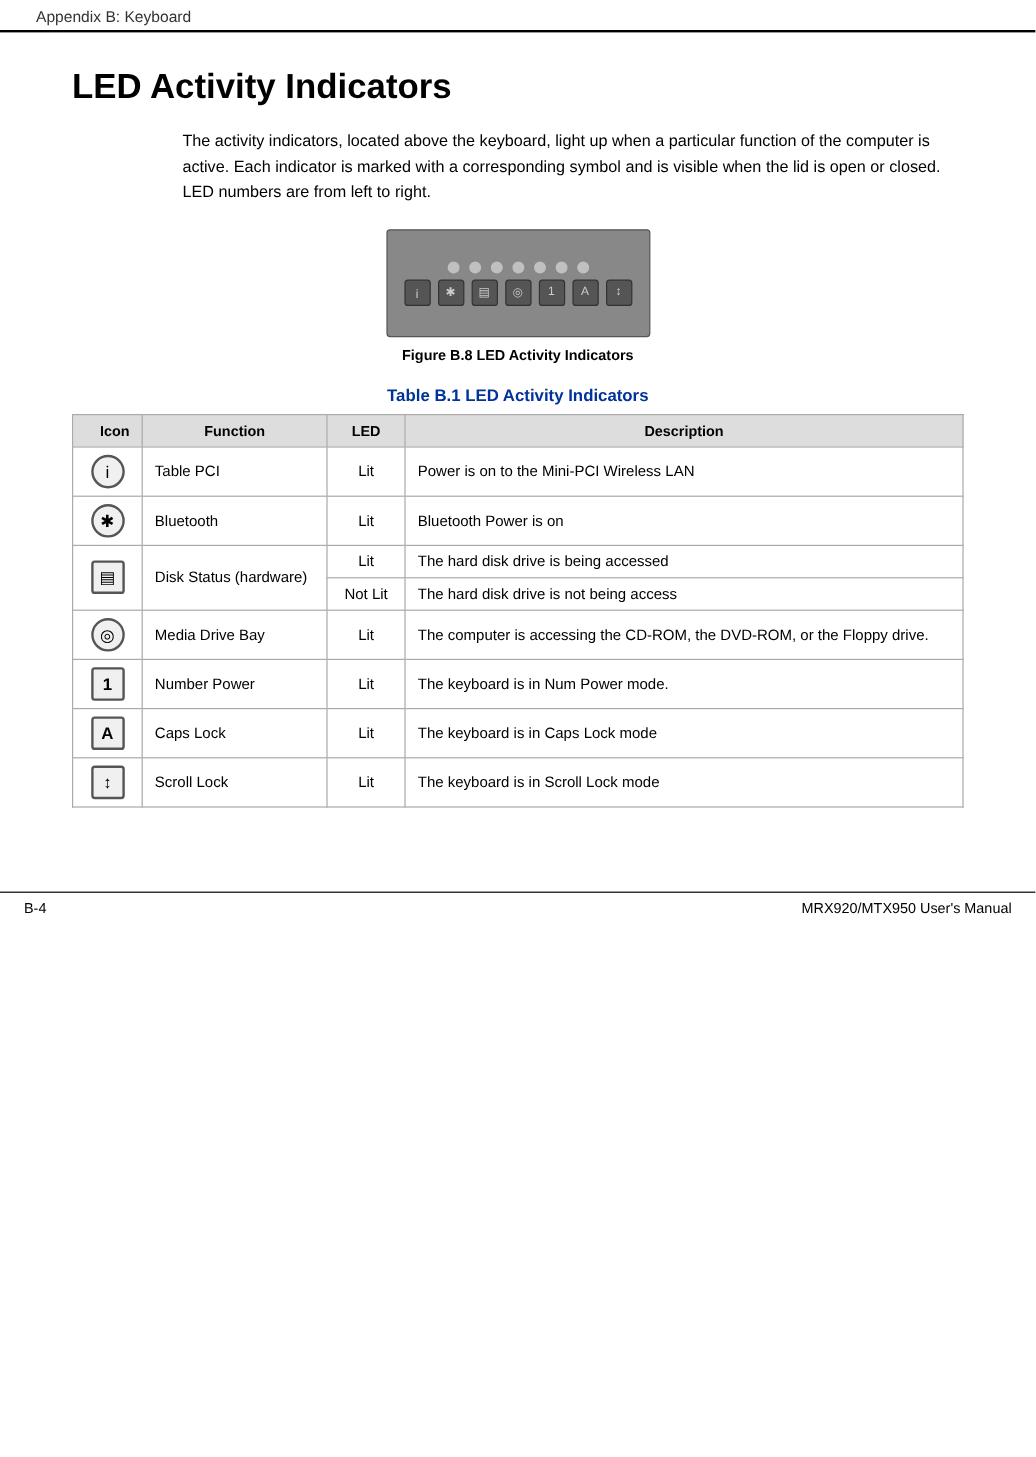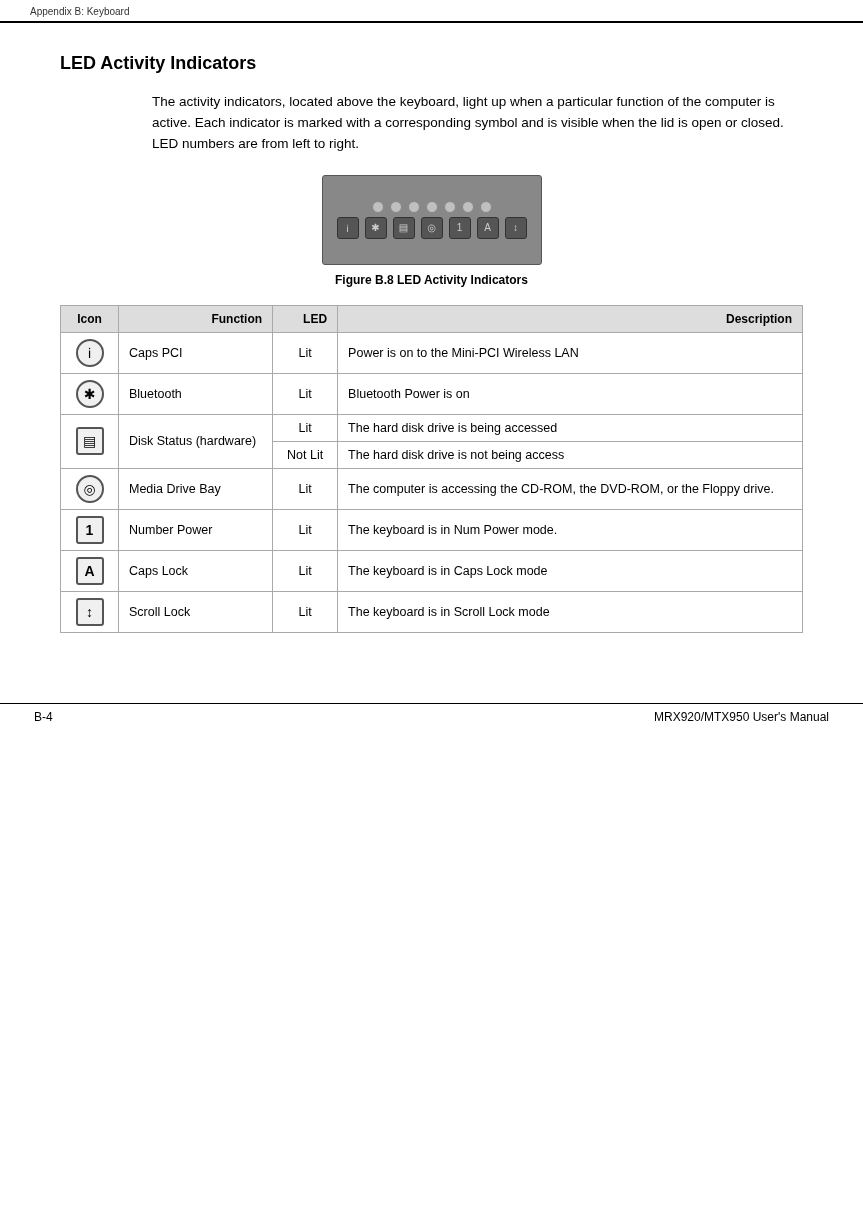--- a/index.html
+++ b/index.html
@@ -9,30 +9,30 @@
       background: #fff;
       color: #000;
       width: 863px;
       min-height: 1214px;
       padding: 0;
     }
 
     .page-header {
       border-bottom: 2px solid #000;
       padding: 6px 30px 4px 30px;
-      font-size: 10px;
+      font-size: 13px;
       color: #333;
     }
 
     .page-content {
       padding: 20px 60px 40px 60px;
     }
 
     .section-title {
-      font-size: 18px;
+      font-size: 29px;
       font-weight: bold;
       margin-bottom: 18px;
       margin-top: 10px;
     }
 
     .intro-text {
       margin-left: 92px;
       font-size: 13.5px;
       line-height: 1.55;
       margin-bottom: 20px;
@@ -116,27 +116,27 @@
     .led-table {
       width: 100%;
       border-collapse: collapse;
       font-size: 12.5px;
     }
 
     .led-table th {
       background: #ddd;
       border: 1px solid #aaa;
       padding: 6px 10px;
+      text-align: center;
+      font-weight: bold;
+      font-size: 12px;
+    }
+
+    .led-table th.center {
       text-align: right;
-      font-weight: bold;
-      font-size: 12px;
-    }
-
-    .led-table th.center {
-      text-align: center;
     }
 
     .led-table td {
       border: 1px solid #aaa;
       padding: 6px 10px;
       vertical-align: middle;
     }
 
     .led-table td.icon-cell {
       text-align: center;
@@ -145,21 +145,21 @@
 
     .led-table td.led-cell {
       width: 65px;
       text-align: center;
     }
 
     .page-footer {
       border-top: 1px solid #000;
       display: flex;
       justify-content: space-between;
-      padding: 6px 34px;
+      padding: 6px 20px;
       font-size: 12px;
       margin-top: 30px;
     }
   </style>
 </head>
 <body>
 
 <div class="page-header">
   <span>Appendix B: Keyboard</span>
 </div>
@@ -190,36 +190,37 @@
           <div class="led-icon-box">◎</div>
           <div class="led-icon-box">1</div>
           <div class="led-icon-box">A</div>
           <div class="led-icon-box">↕</div>
         </div>
       </div>
     </div>
     <div class="figure-caption">Figure B.8   LED Activity Indicators</div>
   </div>
 
+  <div class="table-title">Table B.1  LED Activity Indicators</div>
 
   <table class="led-table">
     <thead>
       <tr>
         <th class="center">Icon</th>
         <th>Function</th>
         <th>LED</th>
         <th>Description</th>
       </tr>
     </thead>
     <tbody id="table-body">
     <tr>
         <td class="icon-cell">
           <div style="width:28px;height:28px;border:2px solid #555;display:flex;align-items:center;justify-content:center;font-size:14px;background:#f0f0f0;border-radius:50%;margin:auto;">ℹ</div>
         </td>
-        <td>Caps PCI</td>
+        <td>Table PCI</td>
         <td class="led-cell">Lit</td>
         <td>Power is on to the Mini-PCI Wireless LAN</td>
       </tr>
         <tr>
         <td class="icon-cell">
           <div style="width:28px;height:28px;border:2px solid #555;display:flex;align-items:center;justify-content:center;font-size:14px;background:#f0f0f0;border-radius:50%;margin:auto;">✱</div>
         </td>
         <td>Bluetooth</td>
         <td class="led-cell">Lit</td>
         <td>Bluetooth Power is on</td>

